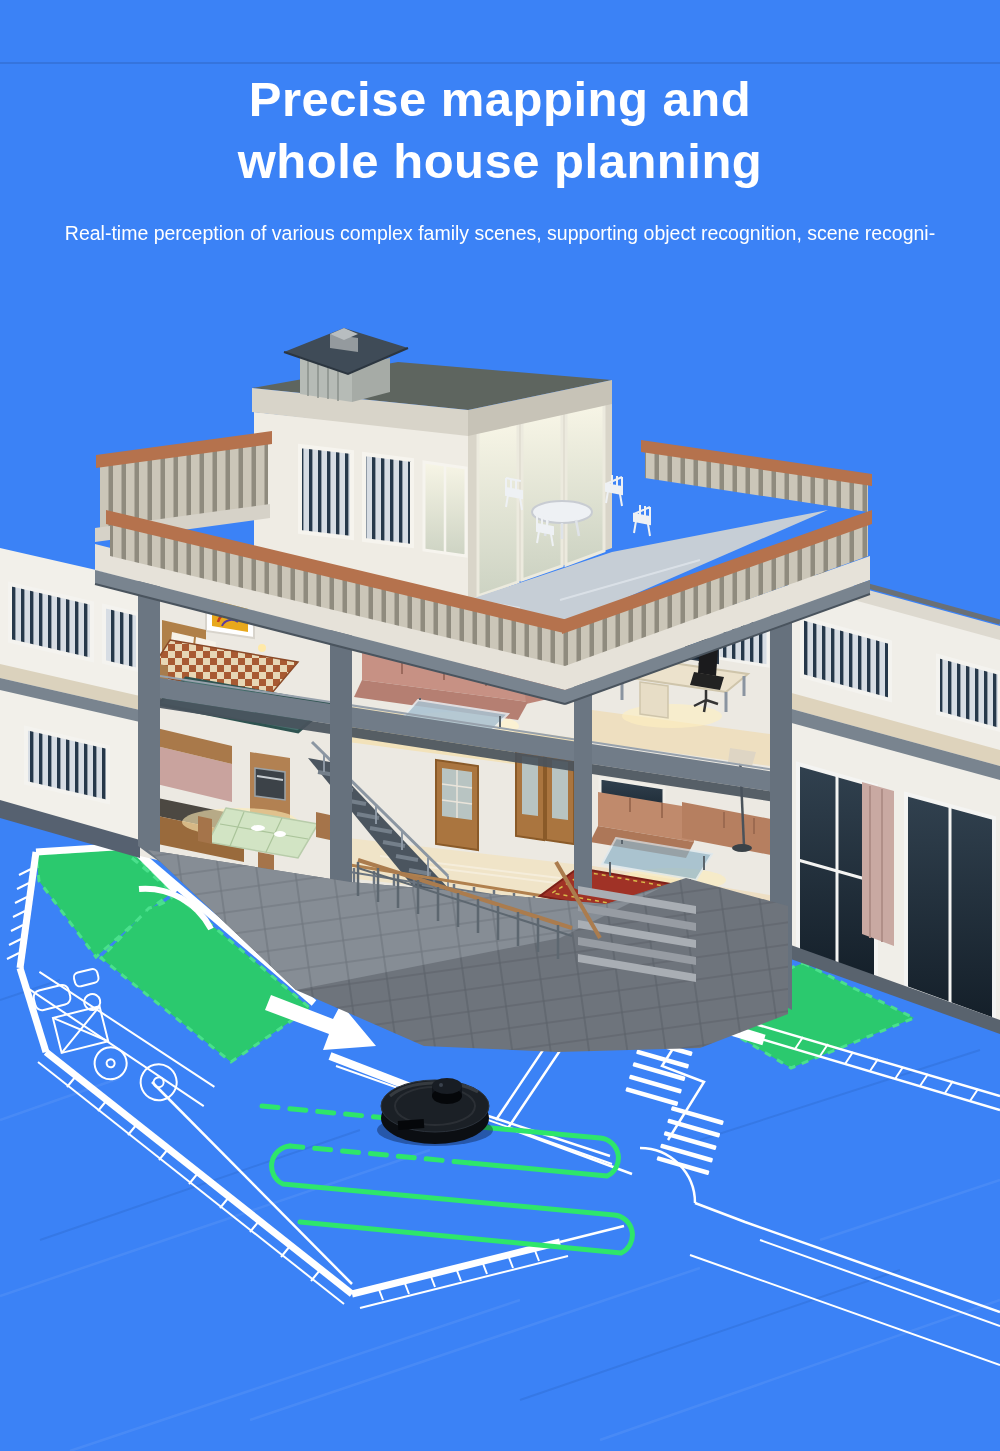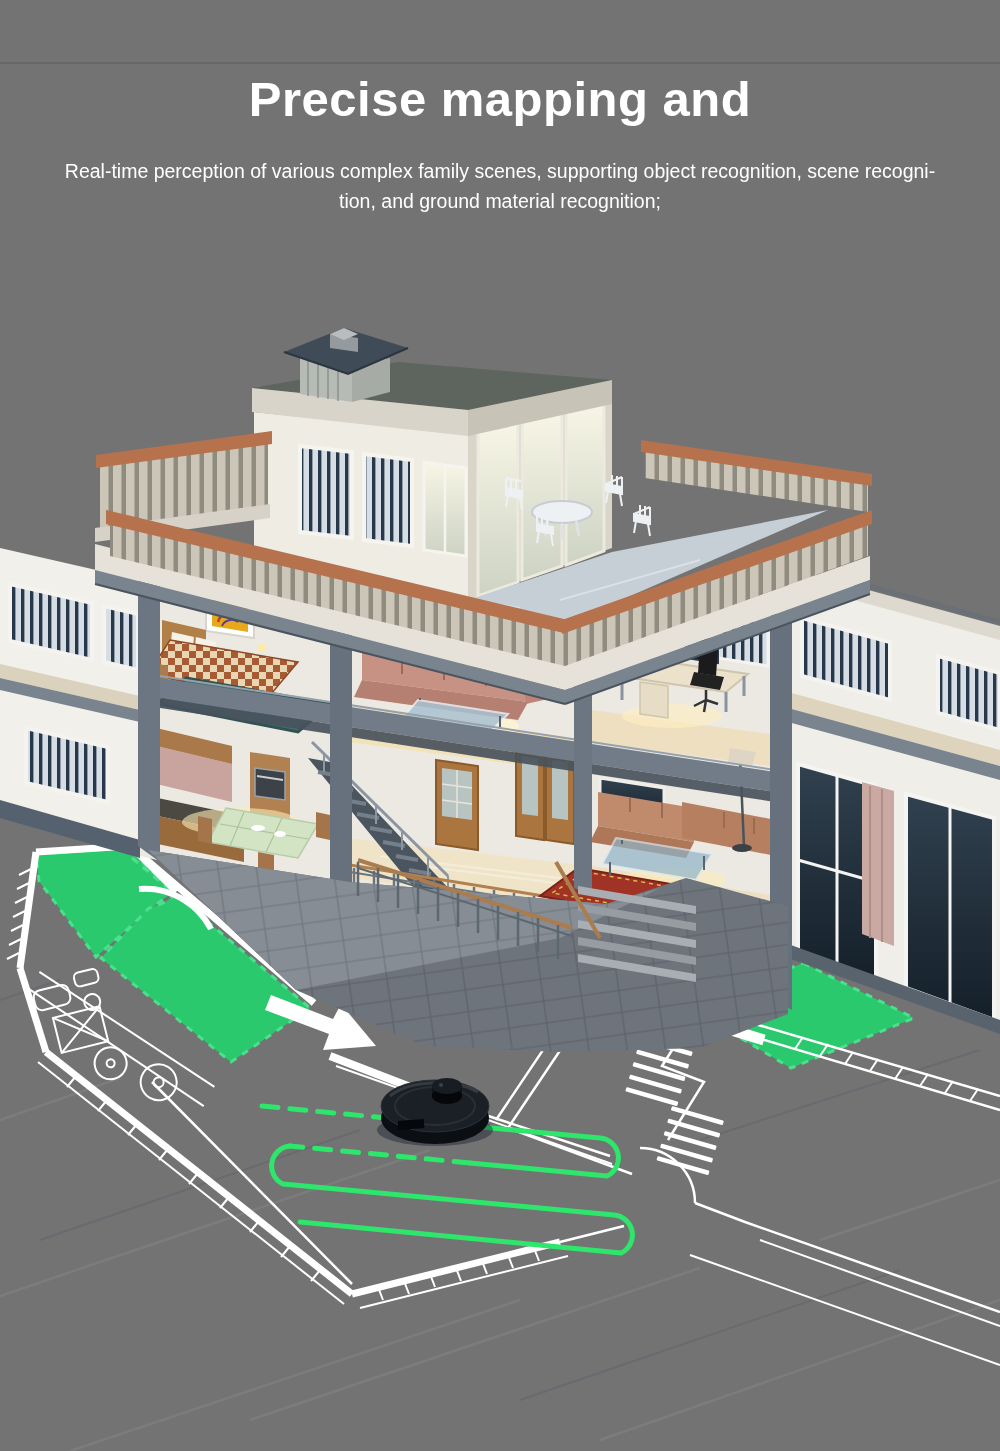--- a/index.html
+++ b/index.html
@@ -1,19 +1,19 @@
 <!DOCTYPE html>
 <html><head>
 <meta charset="utf-8">
 <style>
   html,body{margin:0;padding:0;}
   .page{
     position:relative;
     width:1000px;height:1451px;
-    background:#737373;
+    background:#3b82f6;
     overflow:hidden;
     font-family:"Liberation Sans", sans-serif;
   }
   .scene{position:absolute;left:0;top:0;width:1000px;height:1451px;display:block;}
   header{position:absolute;left:0;top:68px;width:1000px;text-align:center;color:#ffffff;z-index:2;}
   h1{margin:0;font-size:49px;line-height:62px;font-weight:700;letter-spacing:.5px;}
   h1 span{display:block;}
   .desc{margin:26px auto 10px;width:960px;font-size:19.5px;line-height:30px;font-weight:400;}
   .desc div{white-space:nowrap;}
 </style>
@@ -396,20 +396,20 @@
     <rect x="432" y="1086" width="30" height="11" fill="#10141a"></rect>
     <ellipse cx="447" cy="1096" rx="15" ry="8" fill="#05070a"></ellipse>
     <ellipse cx="447" cy="1086" rx="15" ry="8" fill="#181d24"></ellipse>
     <circle cx="441" cy="1085" r="2" fill="#3a424d"></circle>
   </g>
 </svg>
 
 <header>
   <h1>
     <span>Precise mapping and</span>
+    <span>whole house planning</span>
   </h1>
   <div class="desc">
     <div>Real-time perception of various complex family scenes, supporting object recognition, scene recogni-</div>
-    <div>tion, and ground material recognition;</div>
   </div>
 </header>
 
 </div>
 
 </body></html>

